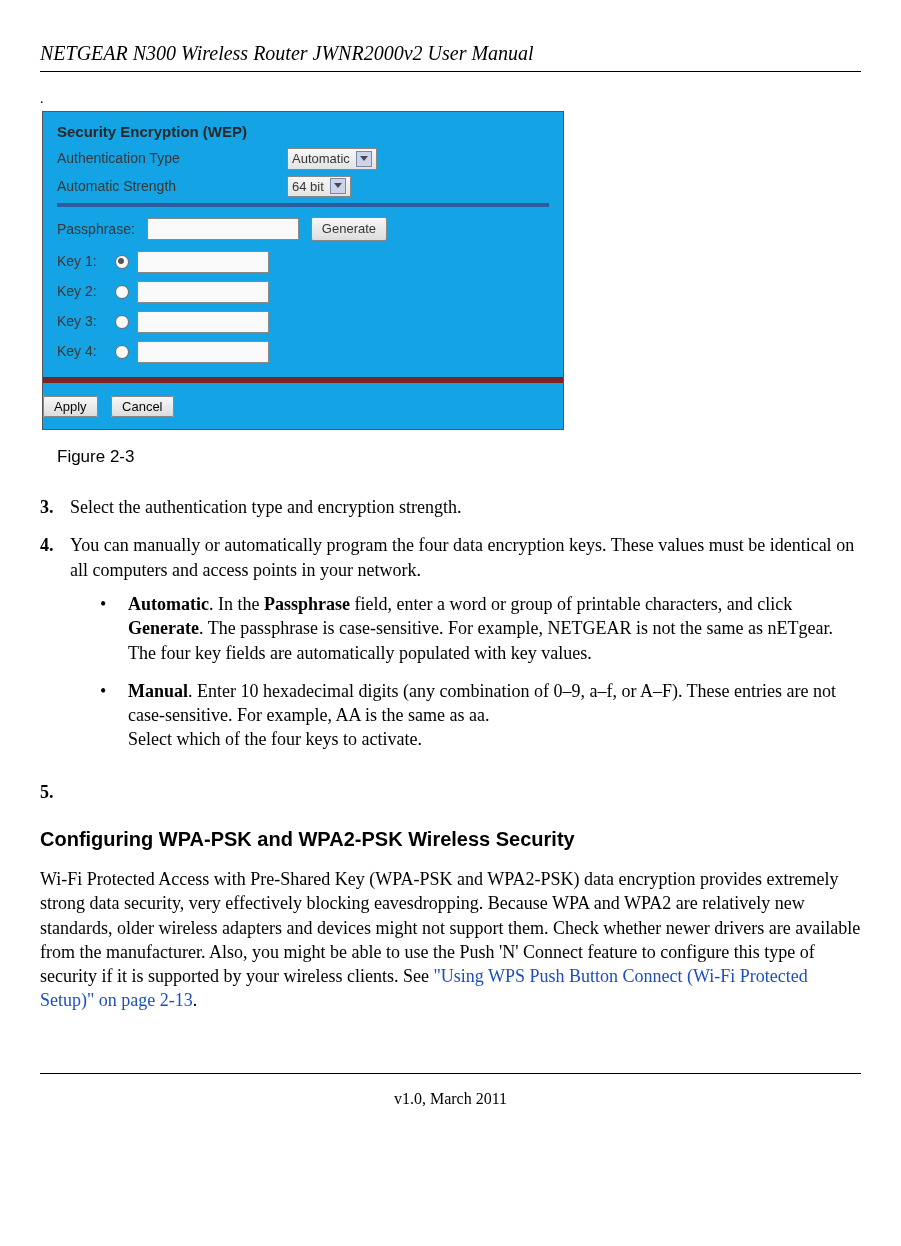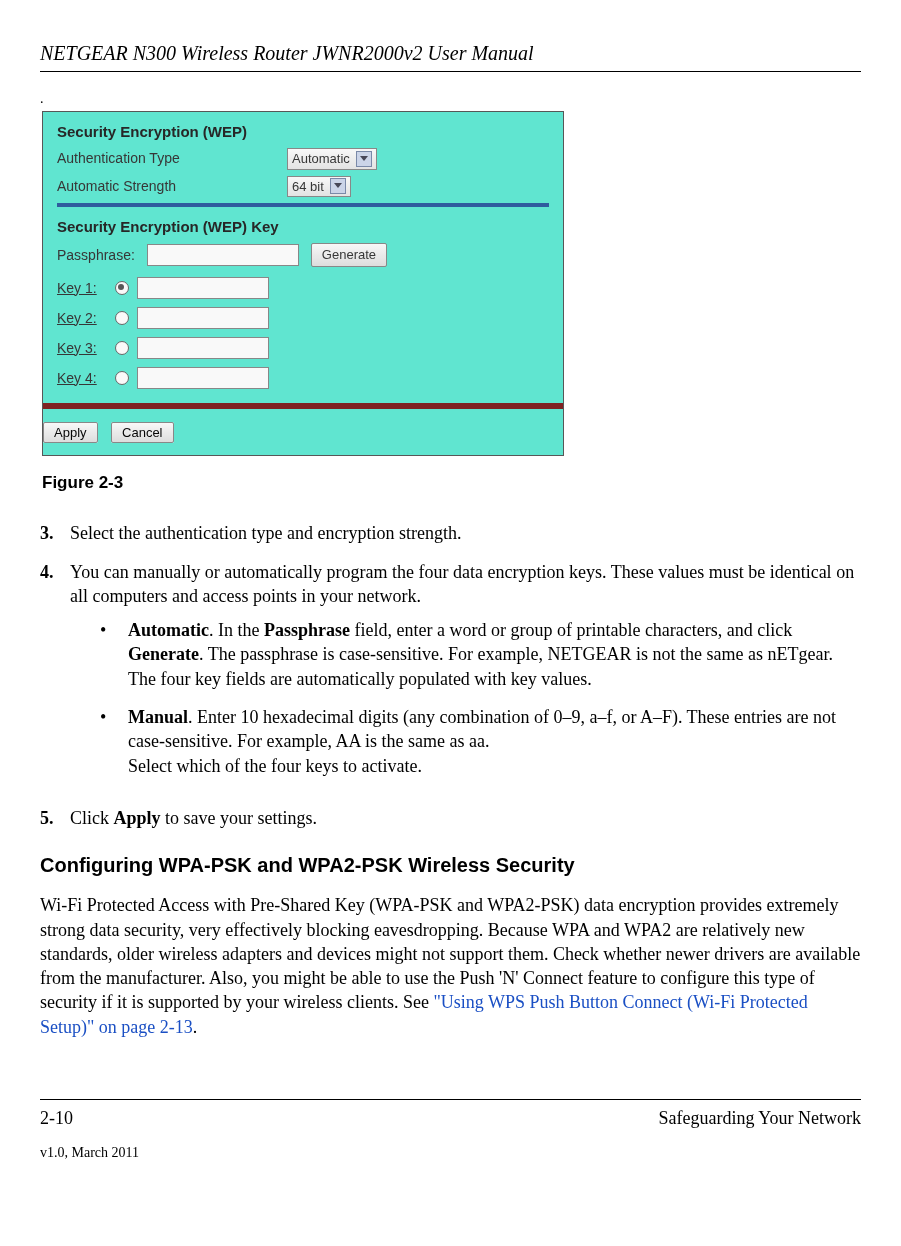--- a/index.html
+++ b/index.html
@@ -12,21 +12,21 @@
     line-height: 1.35;
   }
   .header {
     font-style: italic;
     font-size: 20px;
     border-bottom: 1.5px solid #000;
     padding-bottom: 4px;
     margin-bottom: 18px;
   }
   .figure-box {
-    background: #5eead4;
+    background: #0ea5e9;
     border: 1px solid #555;
     width: 520px;
     padding: 0;
     margin-left: 2px;
     filter: blur(0.4px) contrast(0.95);
   }
   .fb-inner {
     padding: 10px 14px 6px 14px;
   }
   .fb-section-title {
@@ -85,40 +85,39 @@
     background: linear-gradient(#fefefe,#e2e2e2);
     font-family: Arial, sans-serif;
     font-size:13px;
     padding:2px 10px;
     border-radius:2px;
   }
   .fb-keyrow {
     display:flex; align-items:center; gap:8px;
     font-family: Arial, sans-serif; font-size:14px; color:#333;
     margin-bottom:8px;
-    text-decoration:underline;
   }
   .fb-radio {
     width:12px; height:12px; border:1px solid #666; border-radius:50%;
     display:inline-block; position:relative; background:#fff;
   }
   .fb-radio.sel::after{
     content:""; position:absolute; left:2px; top:2px; width:6px; height:6px;
     border-radius:50%; background:#555;
   }
   .fb-bottom {
     border-top:6px solid #7f1d1d;
     padding:10px 0 12px 0;
     text-align:left;
   }
   .fig-caption {
     font-family: Arial, Helvetica, sans-serif;
-    font-weight: bold;
+    font-weight: normal;
     font-size: 17px;
-    margin: 16px 0 26px 2px;
+    margin: 16px 0 26px 17px;
   }
   ol.steps {
     list-style: none;
     padding: 0; margin: 0;
   }
   ol.steps > li {
     display: flex;
     margin-bottom: 14px;
   }
   ol.steps > li > .num {
@@ -149,21 +148,21 @@
     margin-top: 60px;
   }
   .footer-line {
     border-top: 1.5px solid #000;
     margin-bottom: 6px;
   }
   .footer-row {
     display:flex; justify-content:space-between; font-size:18px;
   }
   .footer-center {
-    font-size:14px; margin-top:14px;
+    text-align:center; font-size:16px; margin-top:14px;
   }
 </style>
 </head>
 <body>
 
 <div class="header">
   <span>NETGEAR N300 Wireless Router JWNR2000v2 User Manual</span>
 </div>
 
 <div style="font-size:14px; margin-bottom:2px;">.</div>
@@ -178,21 +177,20 @@
       </span>
     </div>
     <div class="fb-row">
       <span class="fb-label">Automatic Strength</span>
       <span class="fb-select">
         <span>64 bit</span>
         <span class="arrow"></span>
       </span>
     </div>
     <hr class="fb-hr">
-    <div class="fb-section-title">Security Encryption (WEP) Key</div>
     <div class="fb-passrow">
       <span>Passphrase:</span>
       <span class="fb-input" style="width:150px;"></span>
       <span class="fb-btn">Generate</span>
     </div>
     <div class="fb-keyrow">
       <span style="width:50px;">Key 1:</span>
       <span class="fb-radio sel"></span>
       <span class="fb-input" style="width:130px;"></span>
     </div>
@@ -242,32 +240,25 @@
           <div>
             <b>Manual</b><span>. Enter 10 hexadecimal digits (any combination of 0–9, a–f, or A–F). These entries are not case-sensitive. For example, AA is the same as aa.</span><br>
             <span>Select which of the four keys to activate.</span>
           </div>
         </li>
       </ul>
     </div>
   </li>
   <li>
     <span class="num">5.</span>
-    <div>
-      <span>Click </span><b>Apply</b><span> to save your settings.</span>
-    </div>
   </li>
 </ol>
 
 <div class="h2-like">Configuring WPA-PSK and WPA2-PSK Wireless Security</div>
 
 <p style="margin:0 0 10px 0;">
   <span>Wi-Fi Protected Access with Pre-Shared Key (WPA-PSK and WPA2-PSK) data encryption provides extremely strong data security, very effectively blocking eavesdropping. Because WPA and WPA2 are relatively new standards, older wireless adapters and devices might not support them. Check whether newer drivers are available from the manufacturer. Also, you might be able to use the Push 'N' Connect feature to configure this type of security if it is supported by your wireless clients. See </span><span class="link">"Using WPS Push Button Connect (Wi-Fi Protected Setup)" on page 2-13</span><span>.</span>
 </p>
 
 <div class="footer">
   <div class="footer-line"></div>
-  <div class="footer-row">
-    <span>2-10</span>
-    <span>Safeguarding Your Network</span>
-  </div>
   <div class="footer-center">v1.0, March 2011</div>
 </div>
 
 </body></html>

